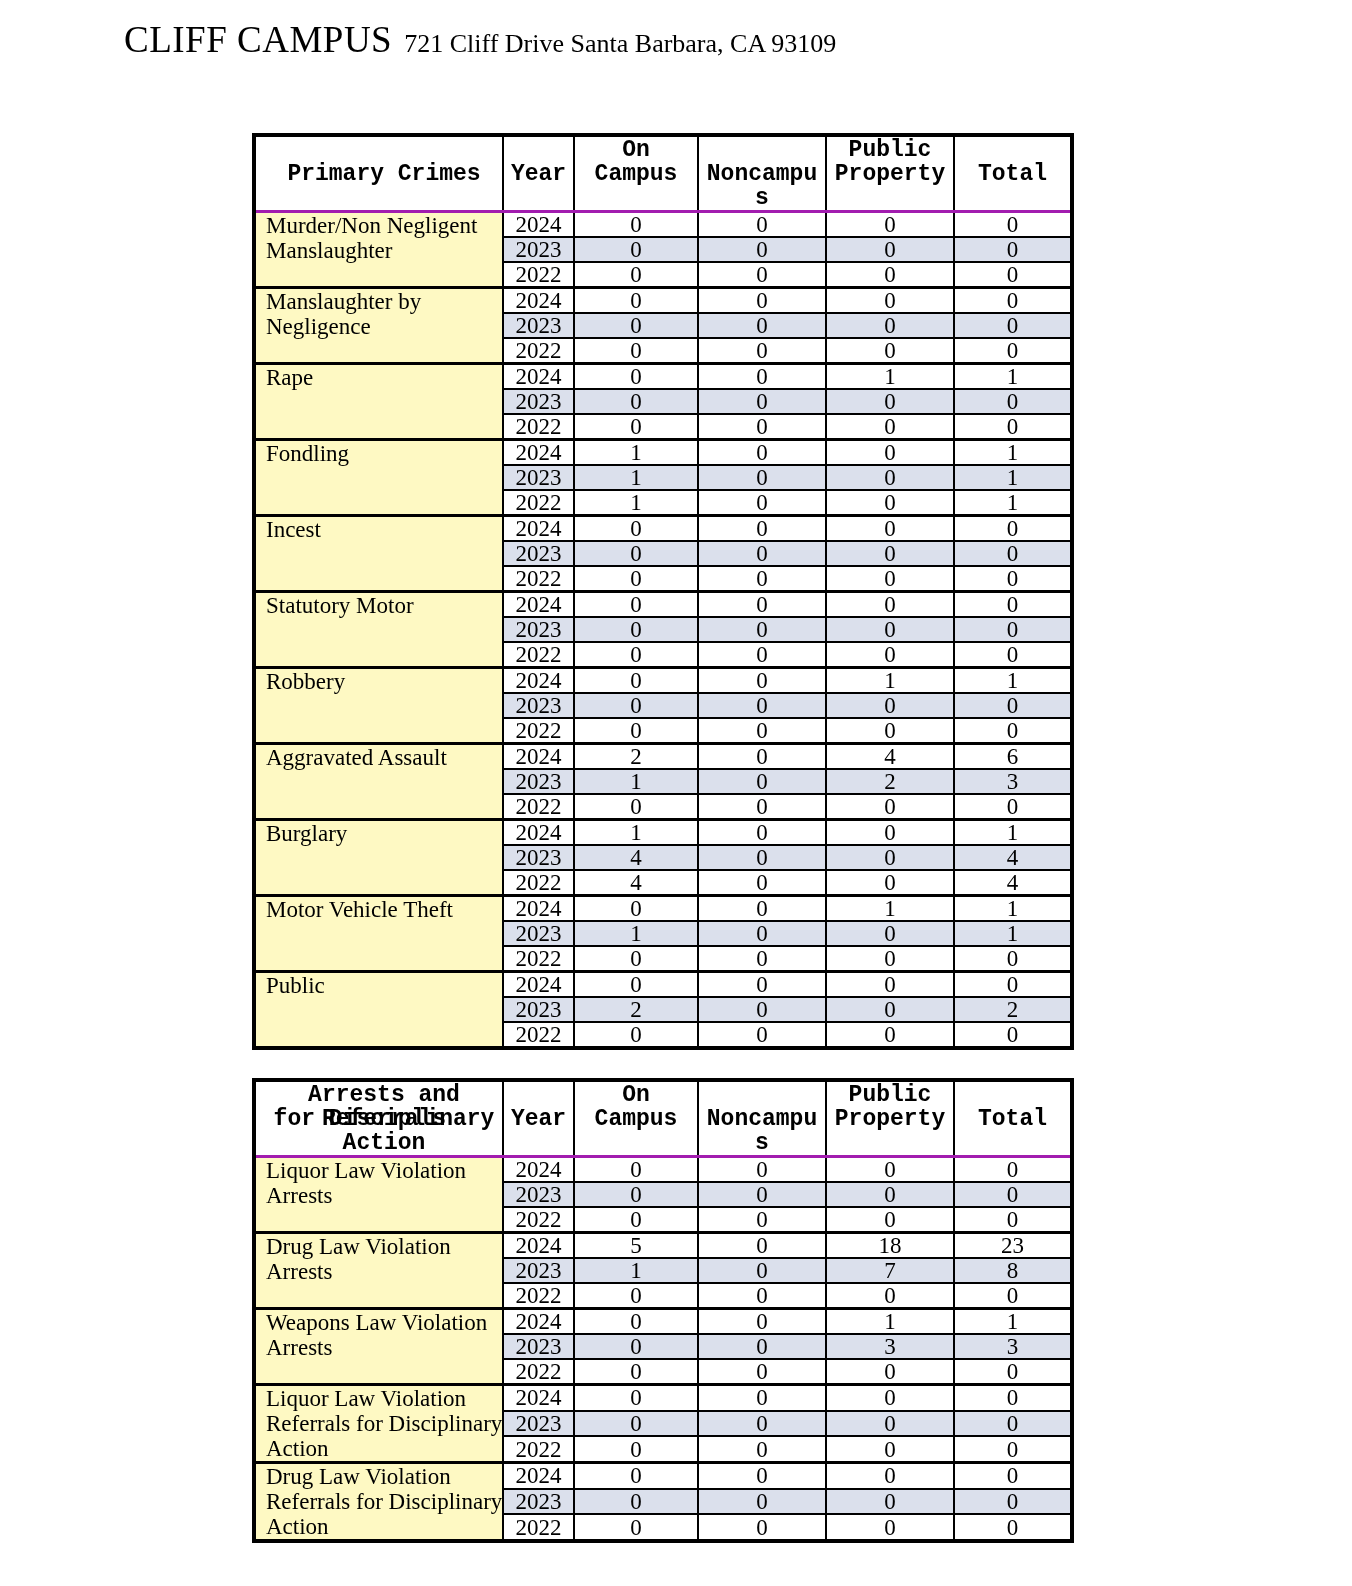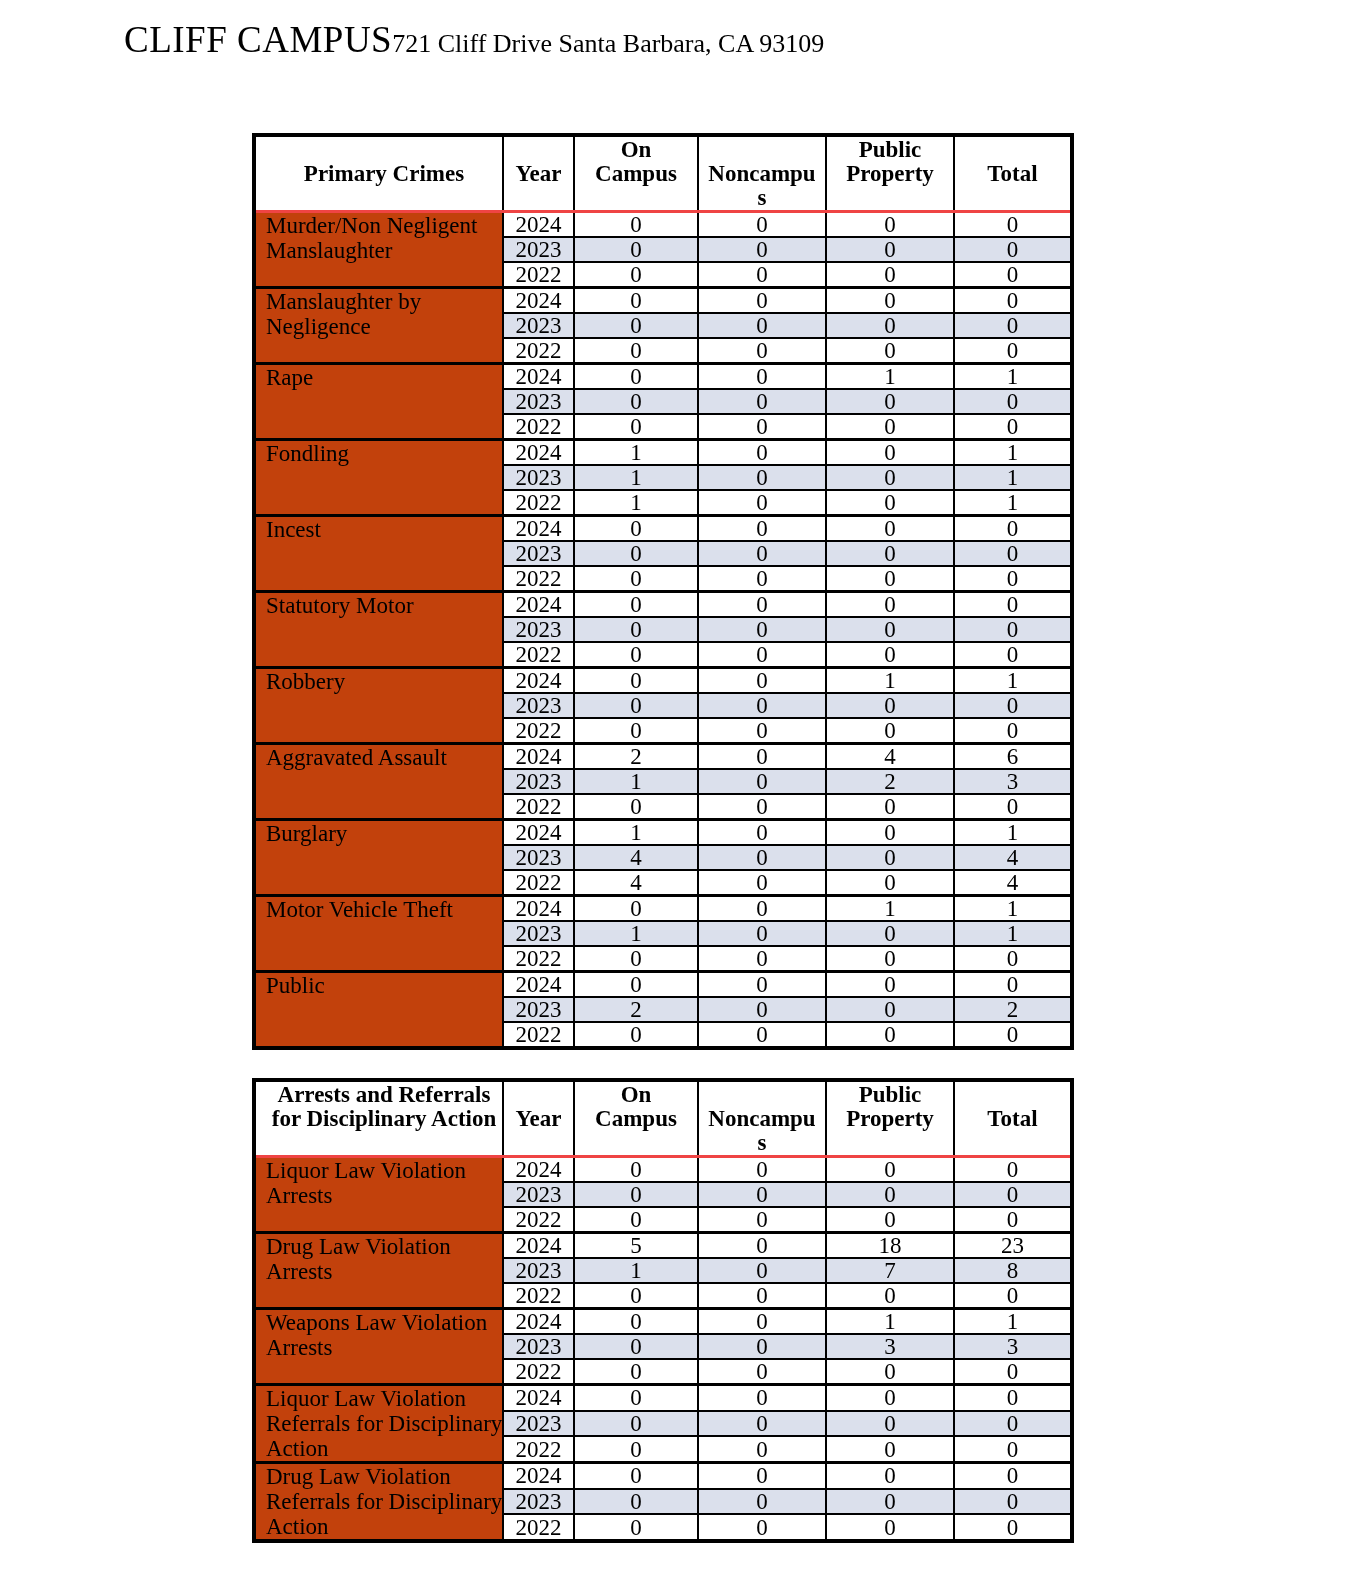--- a/index.html
+++ b/index.html
@@ -4,51 +4,51 @@
 <style>
   html, body { margin:0; padding:0; background:#ffffff; }
   .page {
     position:relative; width:1352px; height:1586px;
     background:#ffffff; color:#000;
     font-family:"Liberation Serif", serif;
     overflow:hidden;
   }
   .doc-header { position:absolute; left:124px; top:18px; white-space:nowrap; }
   .campus-name { font-size:37px; letter-spacing:0.5px; }
-  .campus-address { font-size:26px; }
+  .campus-address { font-size:26px; margin-left:12px; }
 
   .table-host { position:absolute; left:252px; }
   .table-host.t1 { top:133px; }
   .table-host.t2 { top:1078px;border-radius:22px; }
 
   table.crime-table {
     border-collapse:collapse; table-layout:fixed; width:818px;
     background:#fff; border:4px solid #000;
   }
   .crime-table col.c0 { width:249px; }
   .crime-table col.c1 { width:71px; }
   .crime-table col.c2 { width:124px; }
   .crime-table col.c3 { width:128px; }
   .crime-table col.c4 { width:128px; }
   .crime-table col.c5 { width:118px; }
 
   .crime-table th, .crime-table td { border:2px solid #000; padding:0; }
 
   .crime-table thead th {
-    border-bottom:3px solid #ef4444;
+    border-bottom:3px solid #a21caf;
     font-weight:bold; vertical-align:top;
-    height:72px; padding-top:1px;
+    height:72px; padding-top:1px;font-family:Liberation Mono, monospace;
   }
   .hline { height:24px; line-height:24px; font-size:23px; text-align:center; }
   th.cat-col .hline { text-align:center; padding-left:10px; }
 
   .crime-table tbody td { height:23px; }
   .crime-table tbody tr.group-start td { border-top:3px solid #000; }
 
-  .label-cell { vertical-align:top; background:#c2410c; text-align:left; }
+  .label-cell { vertical-align:top; background:#fef9c3; text-align:left; }
   .lline { height:25px; line-height:25px; font-size:23px; padding-left:10px; white-space:nowrap; }
 
   .year-cell, .num-cell { text-align:center; font-size:23px; line-height:23px; }
   td.hl { background:var(--hl, #dbe0ec); }
 </style>
 </head>
 <body>
 
 <div class="page">
   <div class="doc-header">

